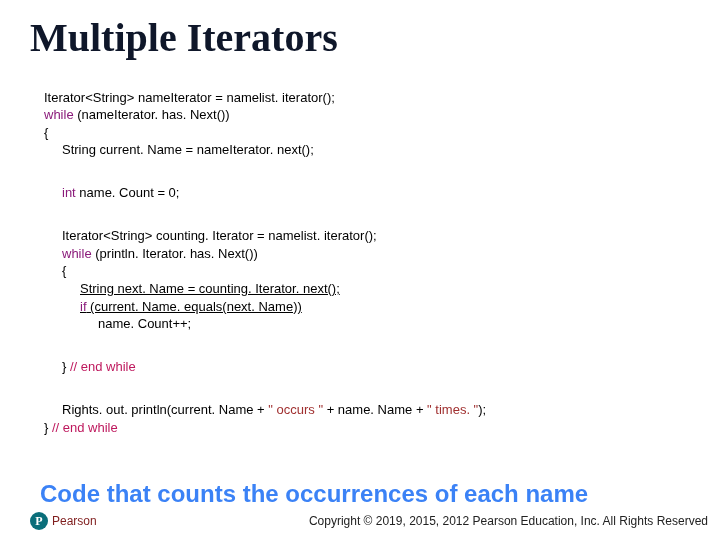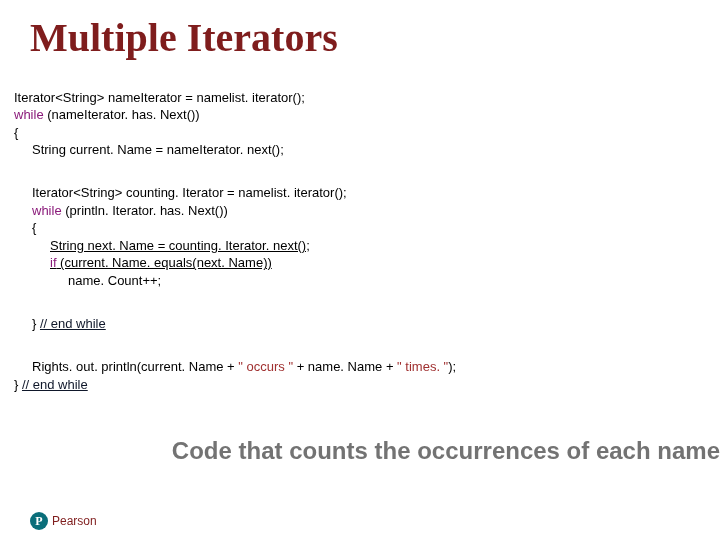--- a/index.html
+++ b/index.html
@@ -9,41 +9,40 @@
     height: 540px;
     font-family: Arial, Helvetica, sans-serif;
     background: #fff;
     position: relative;
     overflow: hidden;
   }
   .title {
     font-family: "Times New Roman", Times, serif;
     font-size: 40px;
     font-weight: bold;
-    color: #7f1d1d;
+    color: #0f172a;
     margin: 14px 0 10px 30px;
   }
   .code {
     font-size: 13px;
     line-height: 1.35;
     color: #000;
-    margin-left: 14px;
+    margin-left: 44px;
     margin-right: 30px;
     white-space: pre;
     font-family: Arial, Helvetica, sans-serif;
   }
   .kw { color: #8a1a7a; } 
-  .comment { color: #0f172a; text-decoration: underline; }
+  .comment { color: #be185d; }
   .str { color: #a03030; }
   .caption {
     font-size: 24px;
     font-weight: bold;
-    color: #737373;
+    color: #3b82f6;
     margin: 18px 0 0 40px;
-    text-align: right;
   }
   .footer {
     position: absolute;
     bottom: 10px;
     left: 30px;
     right: 12px;
     display: flex;
     align-items: center;
     justify-content: space-between;
   }
@@ -82,33 +81,35 @@
 </head>
 <body>
 
 <div class="title">Multiple Iterators</div>
 
 <div class="code">
 <div class="block"><span>Iterator&lt;String&gt; nameIterator = namelist. iterator();</span>
 <span class="kw">while</span><span> (nameIterator. has. Next())</span>
 <span>{</span>
 <span class="indent1">String current. Name = nameIterator. next();</span></div>
+<div class="block"><span class="indent1"><span class="kw">int</span><span> name. Count = 0;</span></span></div>
 <div class="block"><span class="indent1">Iterator&lt;String&gt; counting. Iterator = namelist. iterator();</span>
 <span class="indent1"><span class="kw">while</span><span> (println. Iterator. has. Next())</span></span>
 <span class="indent1">{</span>
 <span class="indent2">String next. Name = counting. Iterator. next();</span>
 <span class="indent2"><span class="kw">if</span><span> (current. Name. equals(next. Name))</span></span>
 <span class="indent2"><span class="indent1">name. Count++;</span></span></div>
 <div class="block"><span class="indent1"><span>} </span><span class="comment">// end while</span></span></div>
 <div class="block"><span class="indent1"><span>Rights. out. println(current. Name + </span><span class="str">" occurs "</span><span> + name. Name + </span><span class="str">" times. "</span><span>);</span></span>
 <span>} </span><span class="comment">// end while</span></div>
 </div>
 
 <div class="caption">Code that counts the occurrences of each name</div>
 
 <div class="footer">
   <div class="logo">
     <div class="logo-circle">
       <span class="logo-p">P</span>
     </div>
     <span class="logo-text">Pearson</span>
   </div>
+  <div class="copyright">Copyright © 2019, 2015, 2012 Pearson Education, Inc. All Rights Reserved</div>
 </div>
 
 </body></html>

